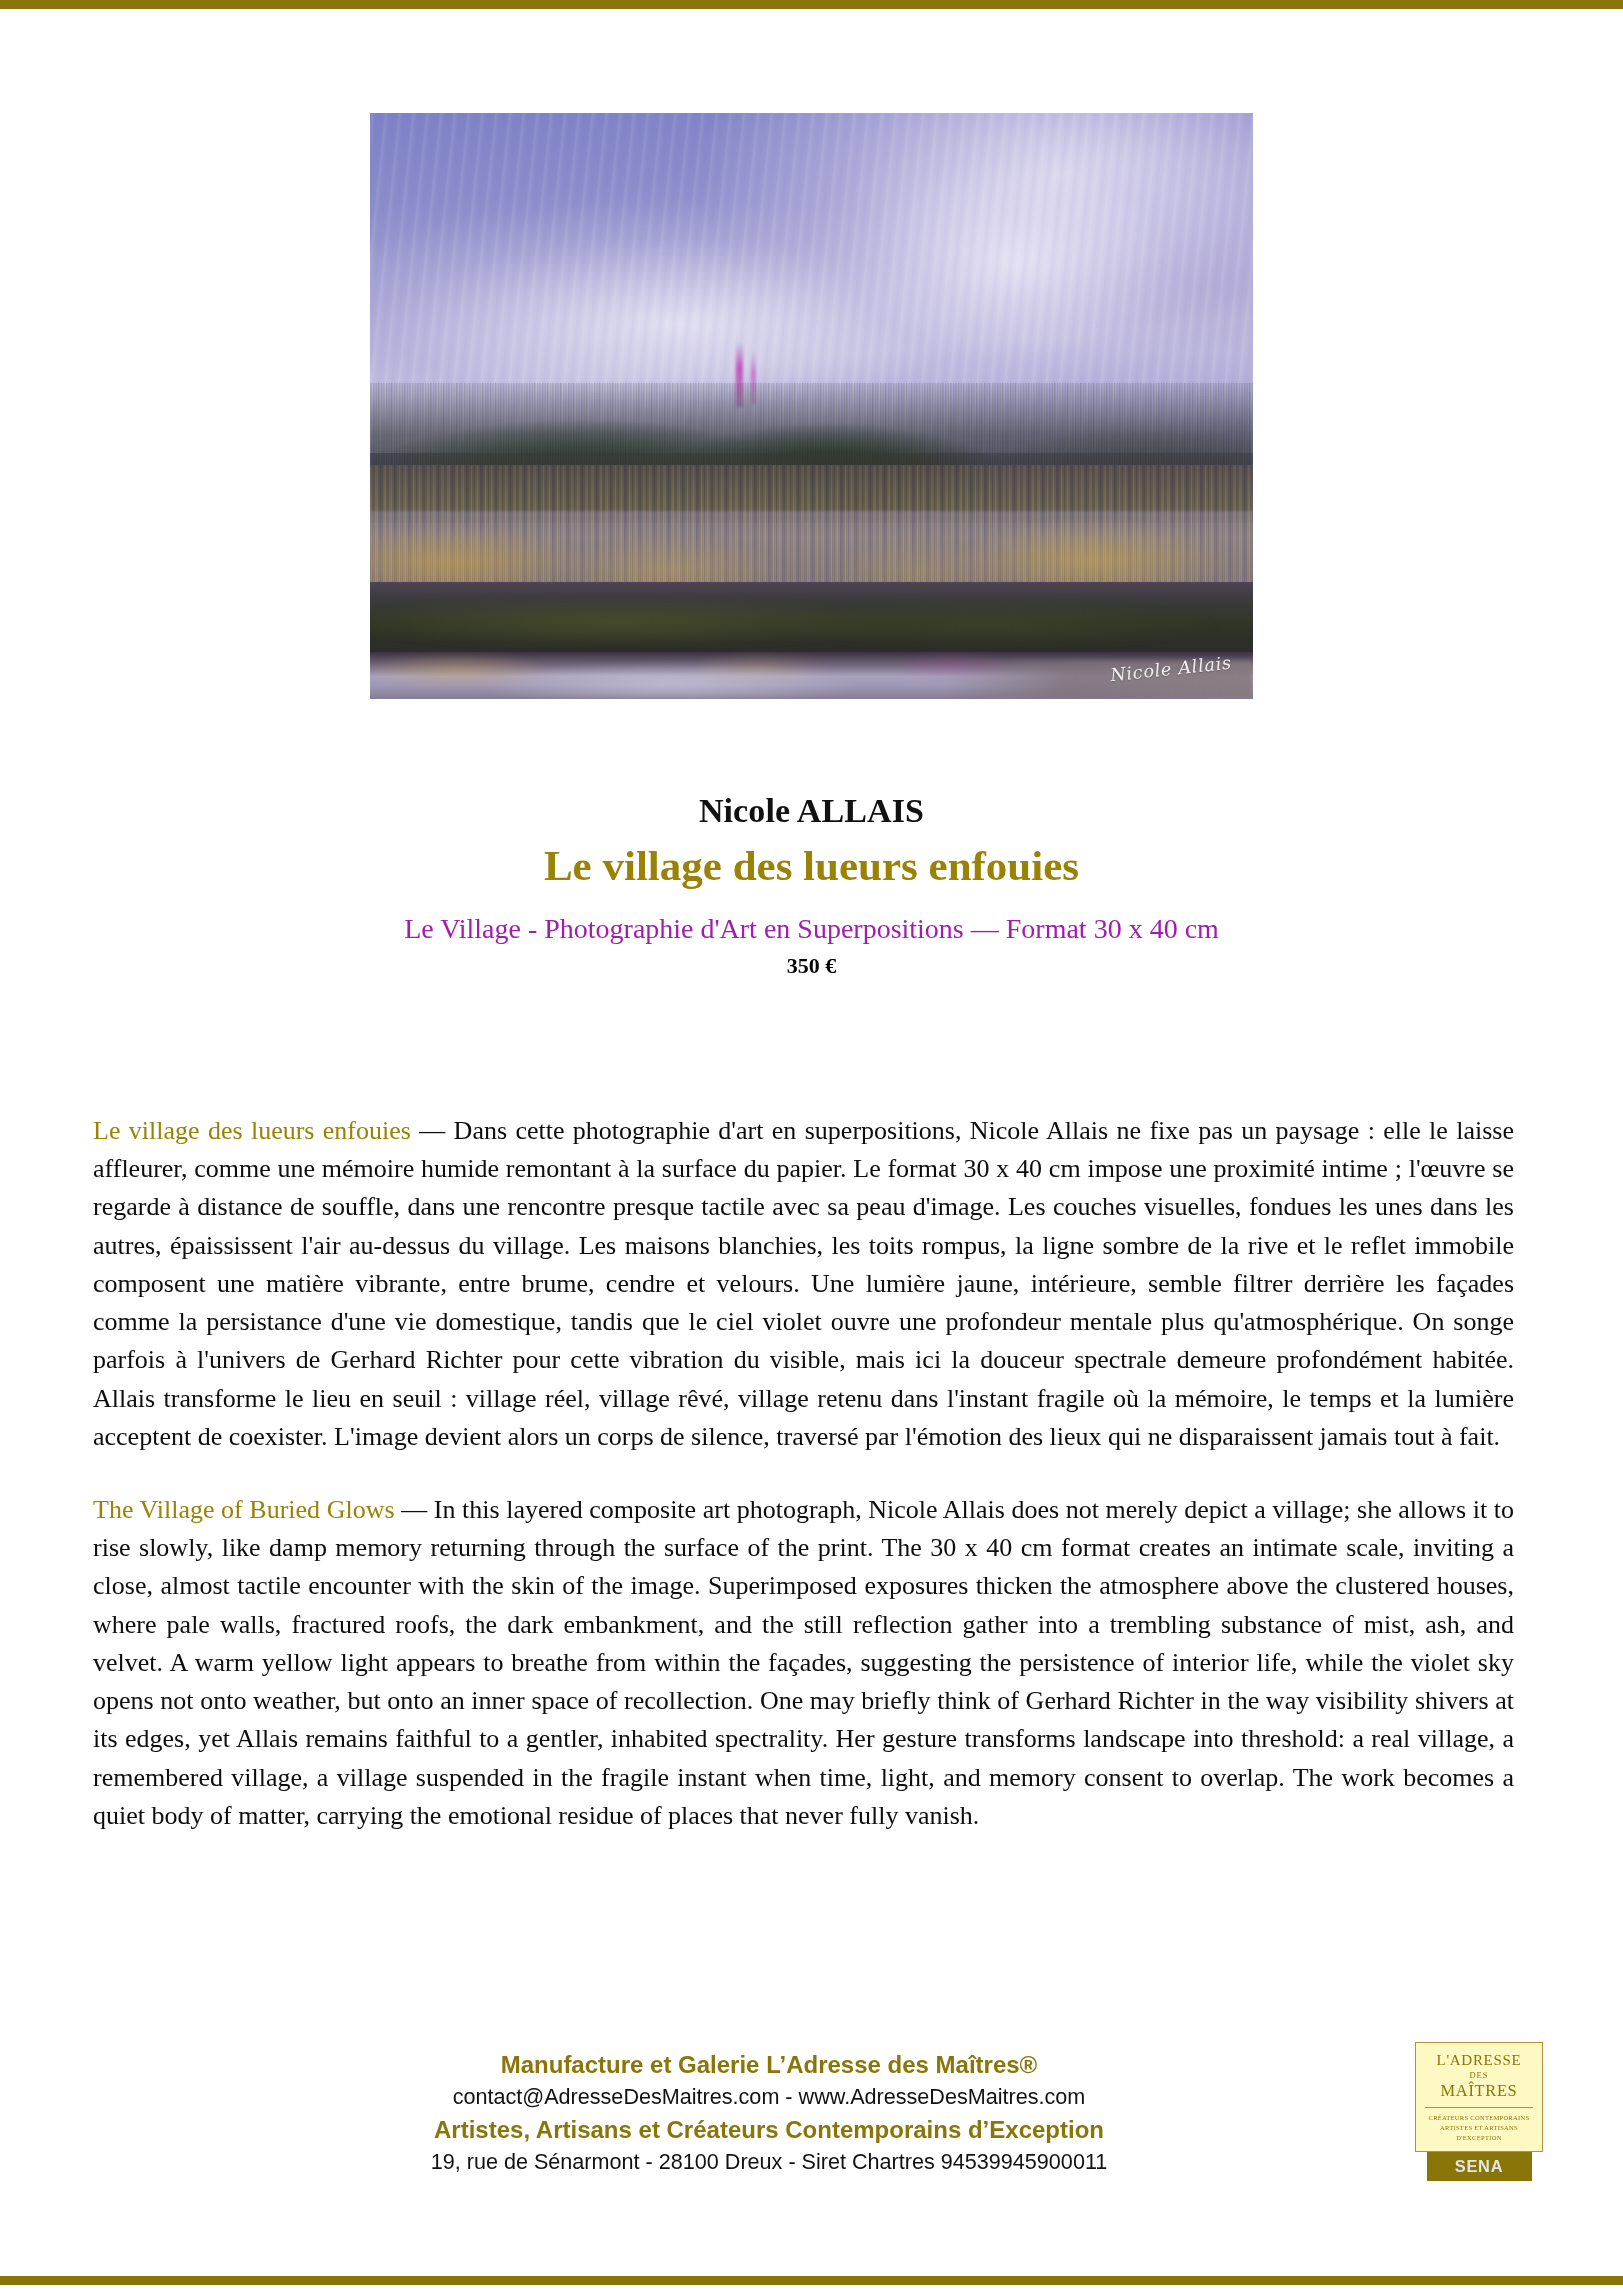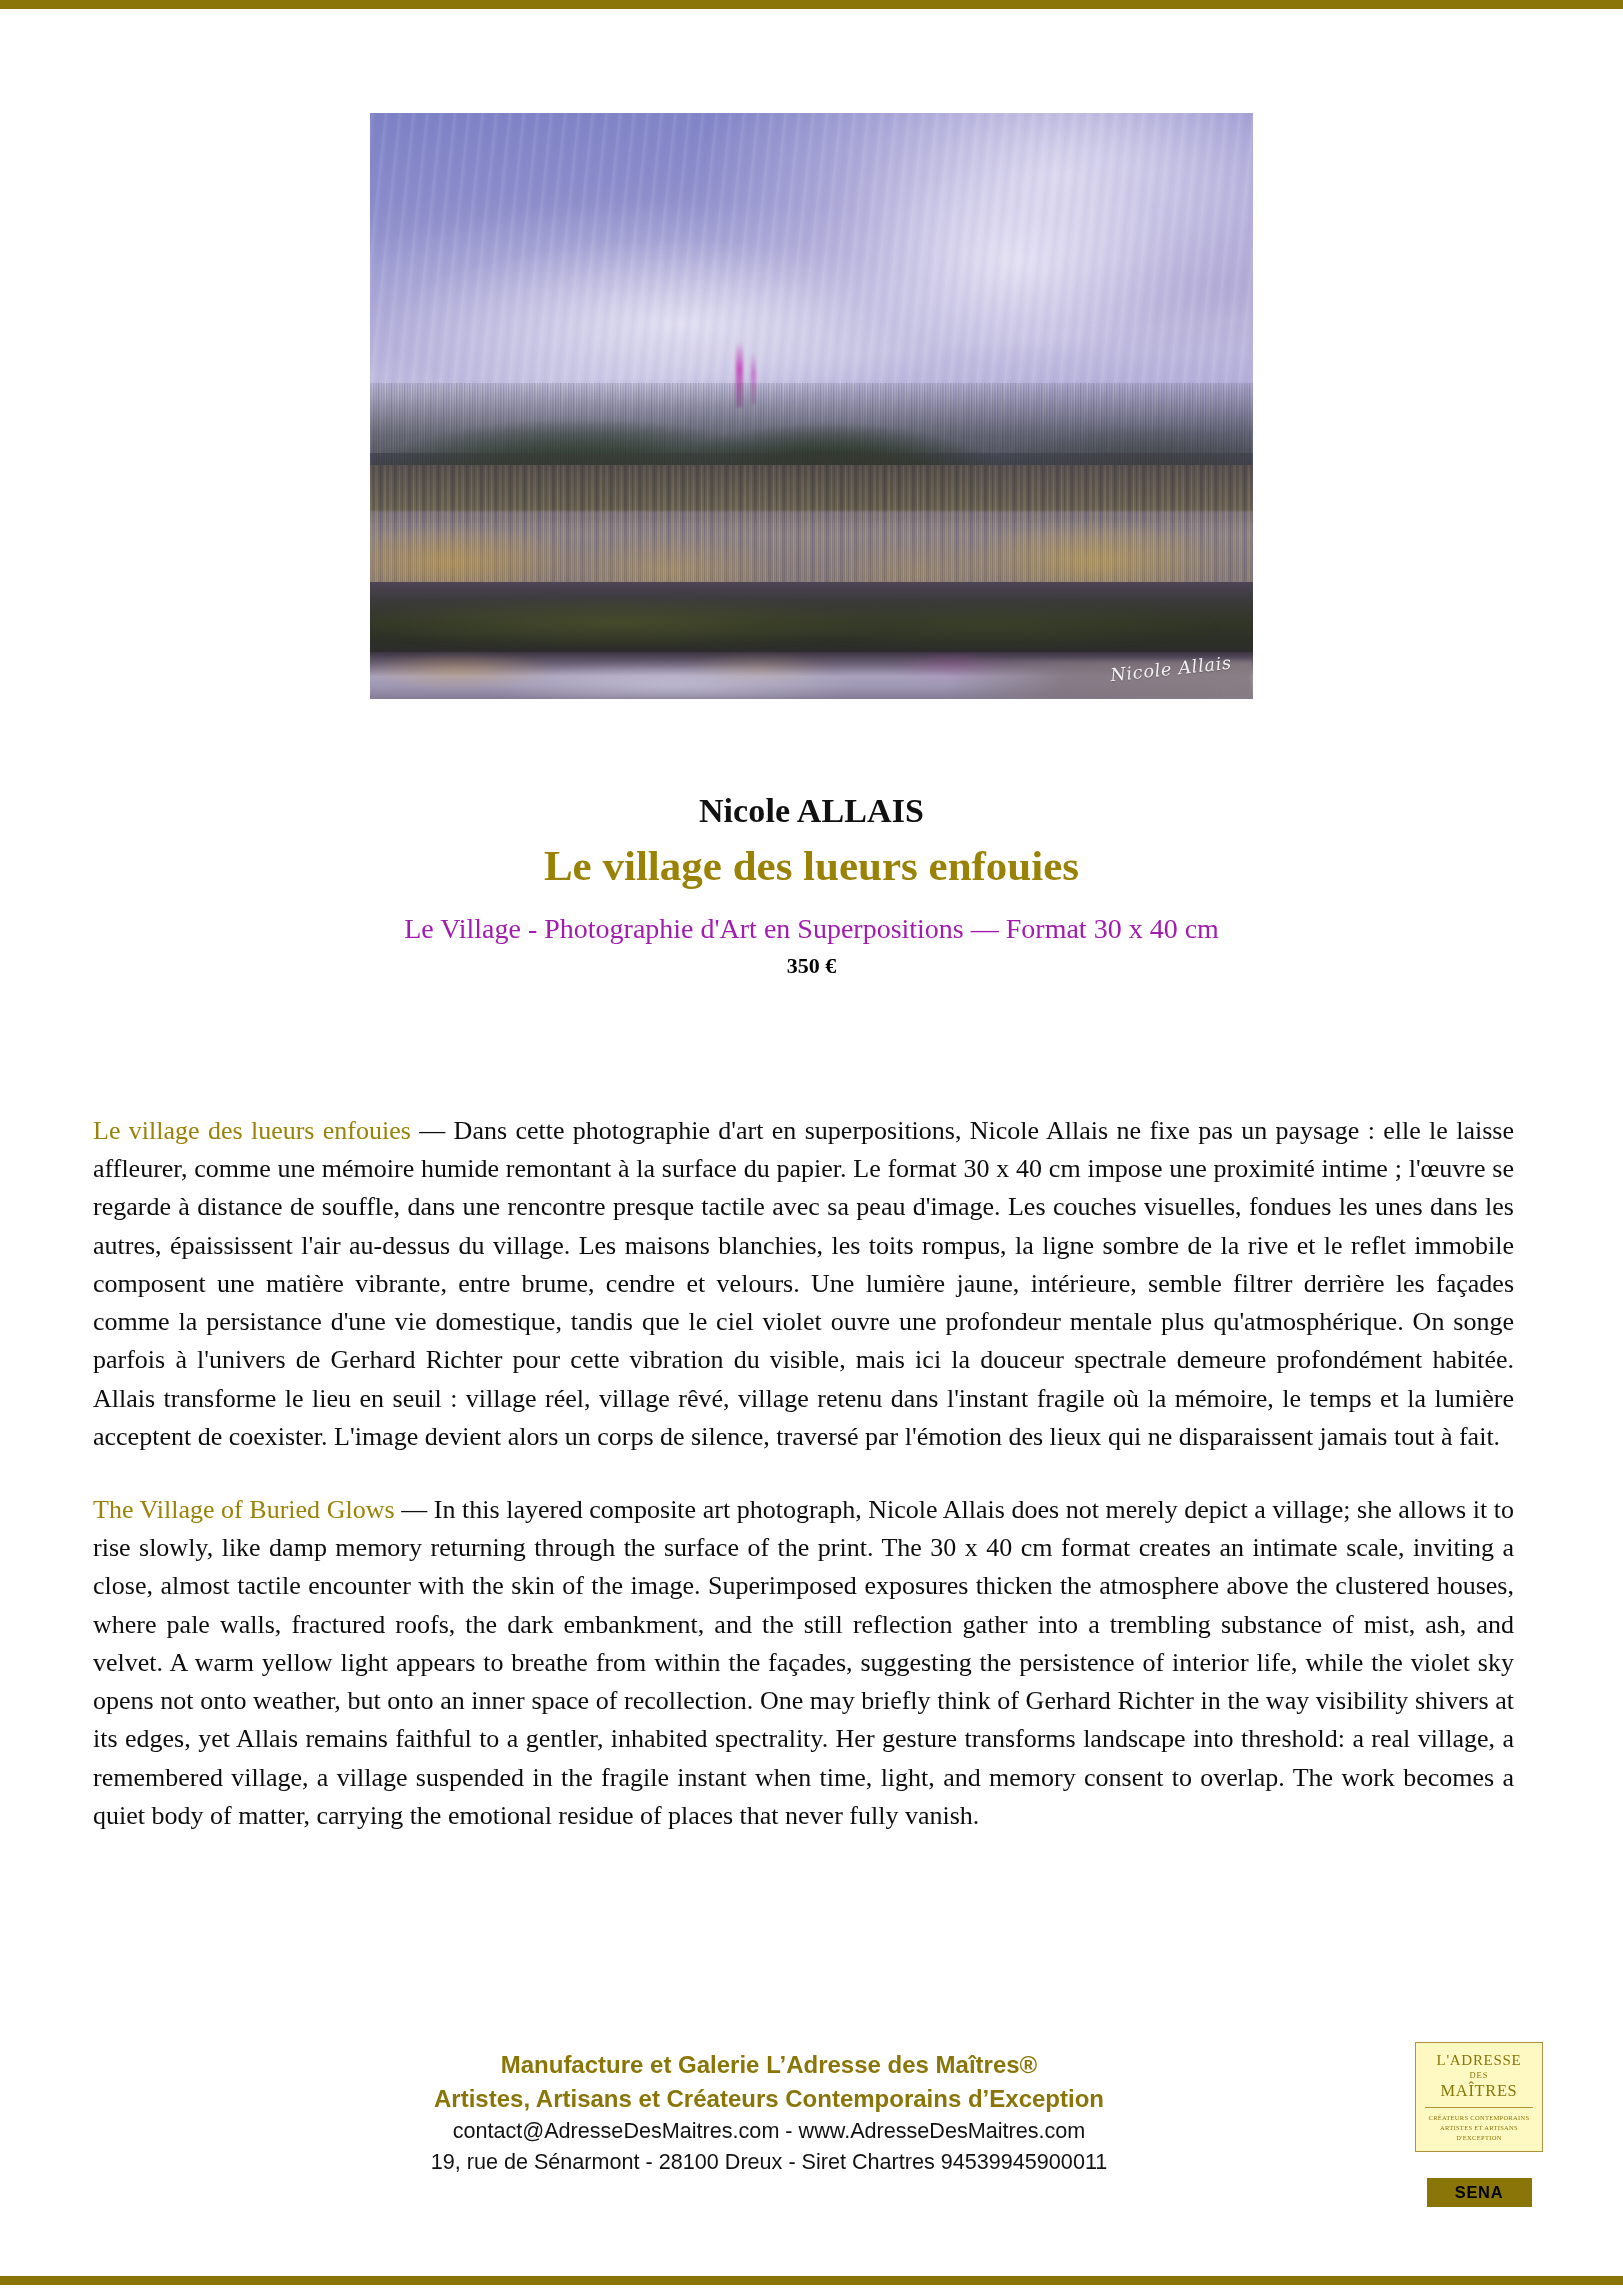--- a/index.html
+++ b/index.html
@@ -325,23 +325,23 @@
     margin: 5.9px 3.9px 5.2px;
   }
   .logo-sub {
     font-family: "Liberation Serif", serif;
     font-size: 6.5px;
     letter-spacing: 0.3px;
     color: #8a7608;
     line-height: 1.55;
   }
   .sena-badge {
-    margin-top: 26px;
+    margin-top: 0;
     background: #8a7608;
-    color: #000000;
+    color: #e5e5e5;
     font-family: "Liberation Sans", sans-serif;
     font-weight: bold;
     font-size: 16.4px;
     letter-spacing: 0.7px;
     text-align: center;
     padding: 4.6px 0 5.2px;
     width: 105px;
     margin-left: auto;
     margin-right: auto;
   }
@@ -379,22 +379,22 @@
   <div class="work-price">350 €</div>
 </div>
 
 <div class="body-text">
   <p class="para"><span class="lead">Le village des lueurs enfouies</span><span> — Dans cette photographie d'art en superpositions, Nicole Allais ne fixe pas un paysage : elle le laisse affleurer, comme une mémoire humide remontant à la surface du papier. Le format 30 x 40 cm impose une proximité intime ; l'œuvre se regarde à distance de souffle, dans une rencontre presque tactile avec sa peau d'image. Les couches visuelles, fondues les unes dans les autres, épaississent l'air au-dessus du village. Les maisons blanchies, les toits rompus, la ligne sombre de la rive et le reflet immobile composent une matière vibrante, entre brume, cendre et velours. Une lumière jaune, intérieure, semble filtrer derrière les façades comme la persistance d'une vie domestique, tandis que le ciel violet ouvre une profondeur mentale plus qu'atmosphérique. On songe parfois à l'univers de Gerhard Richter pour cette vibration du visible, mais ici la douceur spectrale demeure profondément habitée. Allais transforme le lieu en seuil : village réel, village rêvé, village retenu dans l'instant fragile où la mémoire, le temps et la lumière acceptent de coexister. L'image devient alors un corps de silence, traversé par l'émotion des lieux qui ne disparaissent jamais tout à fait.</span></p>
   <p class="para"><span class="lead">The Village of Buried Glows</span><span> — In this layered composite art photograph, Nicole Allais does not merely depict a village; she allows it to rise slowly, like damp memory returning through the surface of the print. The 30 x 40 cm format creates an intimate scale, inviting a close, almost tactile encounter with the skin of the image. Superimposed exposures thicken the atmosphere above the clustered houses, where pale walls, fractured roofs, the dark embankment, and the still reflection gather into a trembling substance of mist, ash, and velvet. A warm yellow light appears to breathe from within the façades, suggesting the persistence of interior life, while the violet sky opens not onto weather, but onto an inner space of recollection. One may briefly think of Gerhard Richter in the way visibility shivers at its edges, yet Allais remains faithful to a gentler, inhabited spectrality. Her gesture transforms landscape into threshold: a real village, a remembered village, a village suspended in the fragile instant when time, light, and memory consent to overlap. The work becomes a quiet body of matter, carrying the emotional residue of places that never fully vanish.</span></p>
 </div>
 
 <div class="footer">
   <div class="footer-line bold-gold">Manufacture et Galerie L’Adresse des Maîtres®</div>
+  <div class="footer-line plain">contact@AdresseDesMaitres.com - www.AdresseDesMaitres.com</div>
   <div class="footer-line bold-gold">Artistes, Artisans et Créateurs Contemporains d’Exception</div>
-  <div class="footer-line plain">contact@AdresseDesMaitres.com - www.AdresseDesMaitres.com</div>
   <div class="footer-line plain">19, rue de Sénarmont - 28100 Dreux - Siret Chartres 94539945900011</div>
 </div>
 
 <div class="logo-area">
   <div class="logo-box">
     <div class="logo-l1">L'ADRESSE</div>
     <div class="logo-l2">DES</div>
     <div class="logo-l3">MAÎTRES</div>
     <div class="logo-rule"></div>
     <div class="logo-sub">CRÉATEURS CONTEMPORAINS</div>

